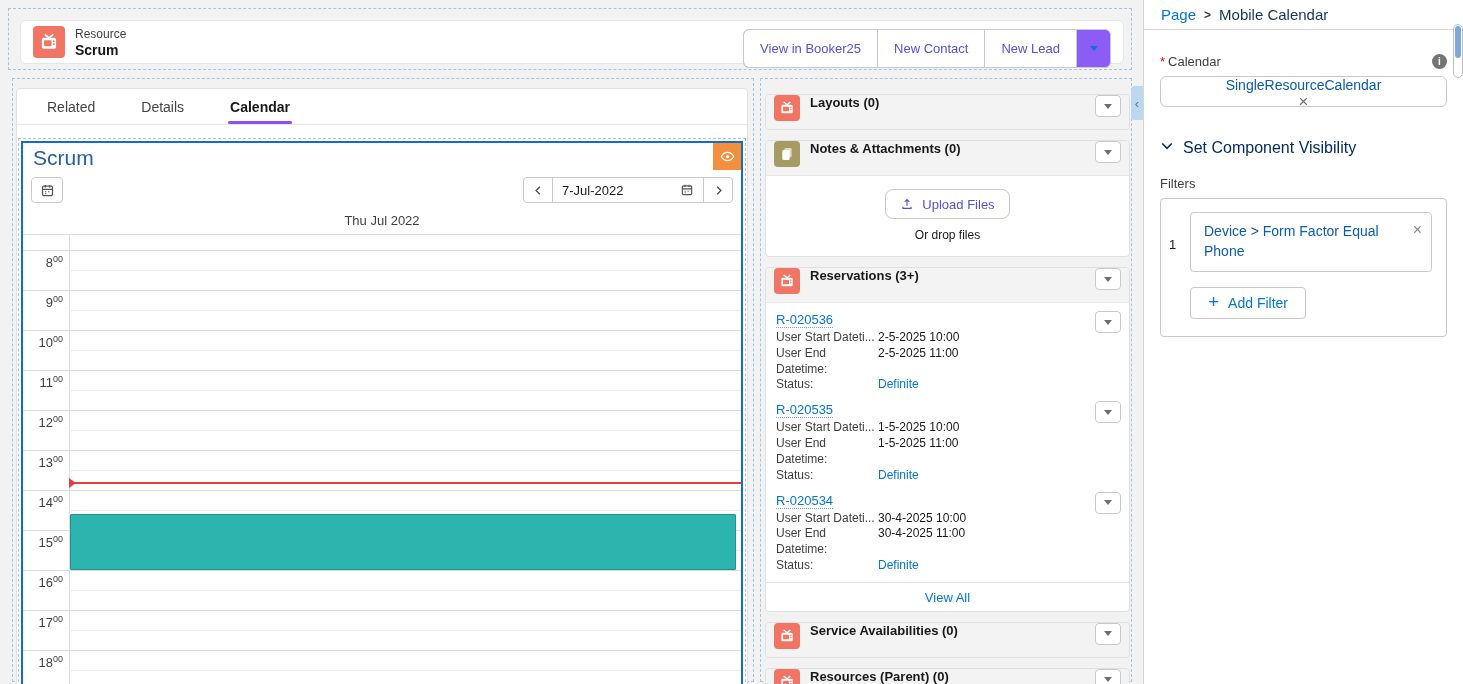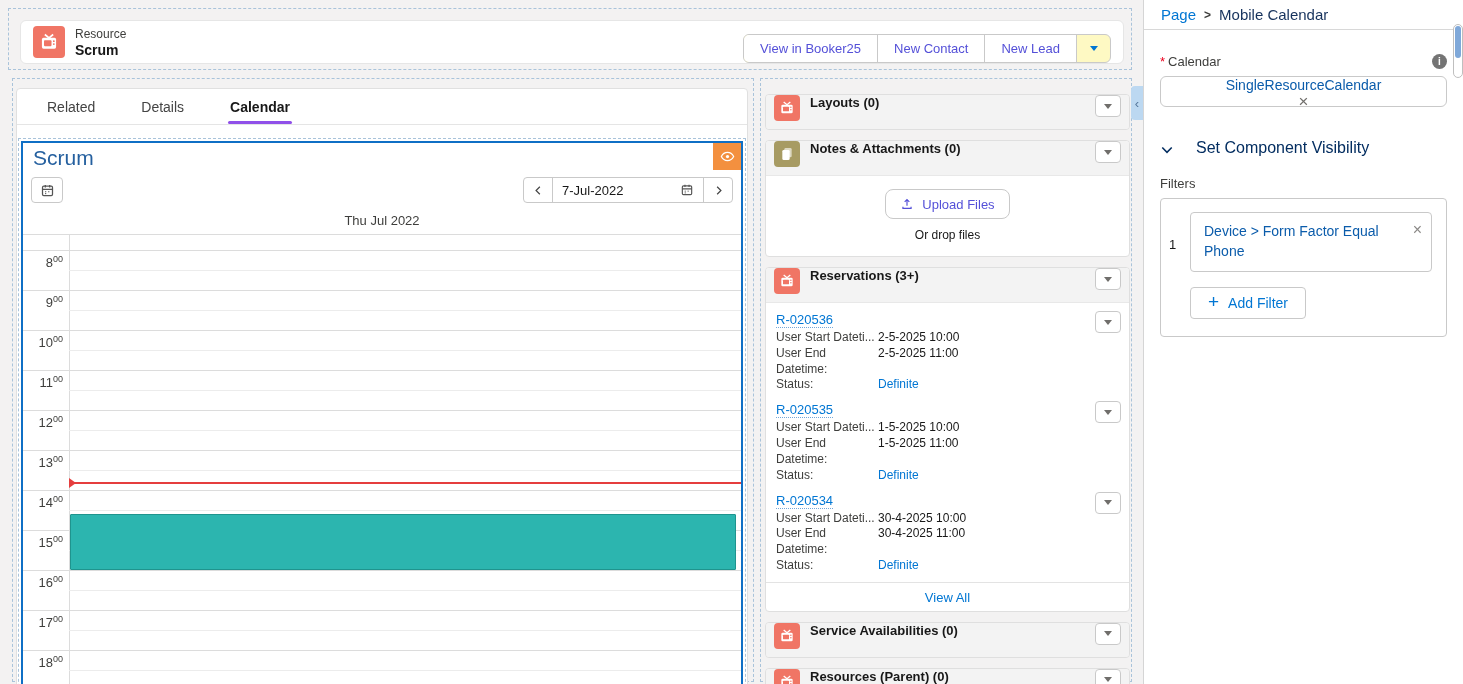--- a/index.html
+++ b/index.html
@@ -20,22 +20,22 @@
   
   .header-card { position:absolute; left:20px; top:20px; width:1104px; height:44px;
     background:#fff; border:1px solid #e6e6e6; border-radius:6px;
     display:flex; align-items:center; gap:10px; padding:0 12px; }
   .obj-icon { width:32px; height:32px; border-radius:4px; background:#F07565;
     display:flex; align-items:center; justify-content:center; flex:none; }
   .obj-icon.small { width:26px; height:26px; }
   .obj-icon.note { background:#A79B63; }
   .hdr-entity { font-size:12px; color:#3E3E3C; }
   .hdr-record { font-size:14px; font-weight:700; color:#181818; margin-top:1px; }
-  .hdr-actions { margin-left:auto; display:flex; height:29px; border:1px solid #c9c9c9;
-    border-radius:6px; overflow:hidden; background:#fef9c3;margin-top:13px; }
+  .hdr-actions { margin-left:auto; display:flex; height:39px; border:1px solid #c9c9c9;
+    border-radius:6px; overflow:hidden; background:#8b5cf6;margin-top:13px; }
   .act-btn { padding:0 16px; display:flex; align-items:center; font-size:13px;
     color:#5450D8; background:#fff; border-left:1px solid #c9c9c9; cursor:pointer; white-space:nowrap; }
   .act-btn:first-child { border-left:none; }
   .act-caret { width:34px; display:flex; align-items:center; justify-content:center;
     border-left:1px solid #c9c9c9; cursor:pointer; }
   .caret { width:0; height:0; border:4px solid transparent; border-top:5px solid #706e6b; margin-top:4px; }
   .caret.blue { border-top-color:#0176D3; }
 
   
   .left-card { position:absolute; left:16px; top:88px; width:732px; height:682px;
@@ -124,21 +124,21 @@
   .props-body { padding:14px 16px; }
   .field-label-row { display:flex; align-items:center; margin-top:10px; font-size:13px; color:#3E3E3C; }
   .req { color:#EA001E; margin-right:3px; }
   .info-icon { margin-left:auto; width:15px; height:15px; border-radius:50%; background:#747474;
     color:#fff; font-size:10px; font-weight:700; display:flex; align-items:center;
     justify-content:center; cursor:pointer; }
   .lookup-input { margin-top:7px; height:31px; border:1px solid #c9c9c9; border-radius:6px;
     display:flex; align-items:center; justify-content:space-between; padding:0 11px;
     font-size:14px; color:#0B5CAB; background:#fff;flex-direction:column; }
   .x-btn { color:#706e6b; font-size:17px; cursor:pointer; line-height:1; }
-  .vis-heading { margin-top:32px; display:flex; align-items:flex-end; gap:22px;
+  .vis-heading { margin-top:32px; display:flex; align-items:flex-start; gap:9px;
     font-size:16px; color:#032D60; cursor:pointer; }
   .filters-label { margin-top:19px; font-size:13px; color:#3E3E3C; }
   .filter-group { margin-top:7px; border:1px solid #c9c9c9; border-radius:4px;
     padding:13px 14px 17px 8px; display:flex; gap:8px; }
   .fg-index { width:13px; padding-top:25px; font-size:13px; color:#181818; flex:none; }
   .fg-main { flex:1; }
   .filter-card { border:1px solid #c9c9c9; border-radius:4px; padding:8px 28px 9px 13px;
     position:relative; font-size:14px; line-height:1.45; color:#0B5CAB; cursor:pointer; }
   .filter-x { position:absolute; top:5px; right:9px; color:#8a8886; font-size:16px; cursor:pointer; }
   .add-filter-btn { margin-top:15px; display:inline-flex; align-items:center; gap:9px;

